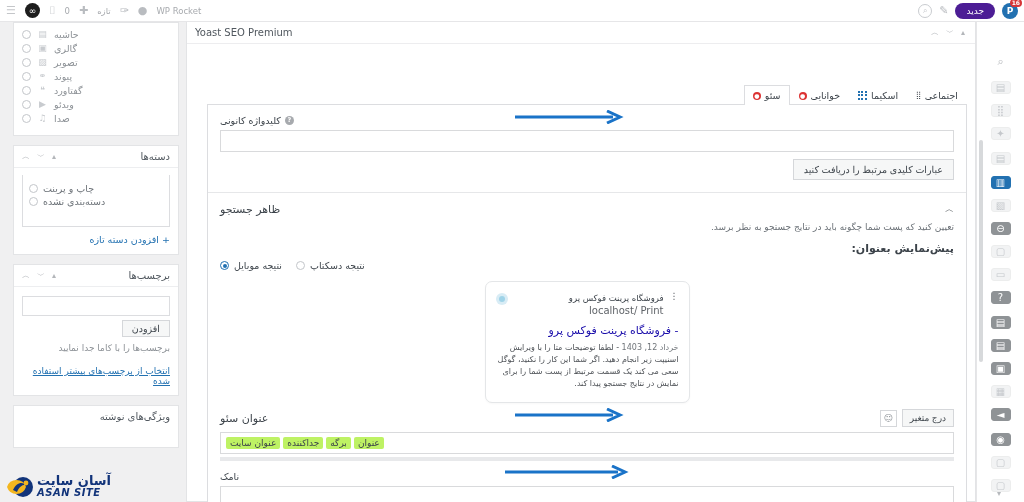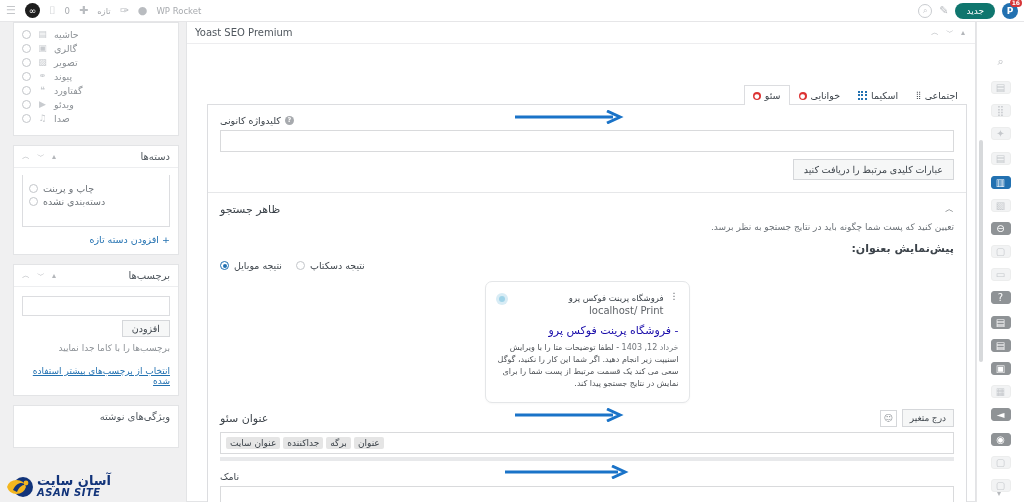--- a/index.html
+++ b/index.html
@@ -28,21 +28,21 @@
     background: #2271b1; color: #fff; font-size: 9px; font-weight: bold;
     display: flex; align-items: center; justify-content: center;
   }
   .p-badge .cnt {
     position: absolute; top: -4px; right: -4px;
     background: #d63638; color: #fff; border-radius: 7px;
     font-size: 6px; line-height: 8px; padding: 0 2px; min-width: 10px; text-align: center;
     font-weight: bold;
   }
   .new-btn {
-    background: #0f766e; color: #fff; border-radius: 10px;
+    background: #4c1d95; color: #fff; border-radius: 10px;
     font-size: 9px; padding: 2px 11px; line-height: 12px;
   }
   .ab-icon { color: #b9bcc0; font-size: 11px; line-height: 1; }
   .ab-icon-circle {
     width: 14px; height: 14px; border-radius: 50%; border: 1px solid #c9ccd0;
     display: inline-flex; align-items: center; justify-content: center;
     font-size: 8px; color: #b9bcc0;
   }
   .ab-text { font-size: 8.5px; color: #a7aaae; }
   .jp-logo {
@@ -246,21 +246,21 @@
   .btn-var {
     border: 1px solid #d5d7da; background: #f6f7f7; color: #3c434a;
     font-size: 9px; padding: 3px 7px;
   }
   .title-input {
     width: 100%; min-height: 22px; border: 1px solid #d9dadc; background: #fff;
     display: flex; flex-direction: row-reverse; align-items: center; gap: 3px;
     padding: 3px 5px; flex-wrap: wrap;
   }
   .token {
-    background: #e5e5e5; color: #3c434a; font-size: 9px; padding: 1px 4px; border-radius: 2px;
+    background: #bef264; color: #3c434a; font-size: 9px; padding: 1px 4px; border-radius: 2px;
   }
   .progbar { height: 4px; background: #e8e9eb; margin-top: 3px; }
 
   
   .arrow { position: absolute; height: 12px; z-index: 9; }
   .arrow svg { display: block; }
 
   
   .rail {
     position: absolute; top: 22px; left: 976px; width: 48px; height: 480px;

